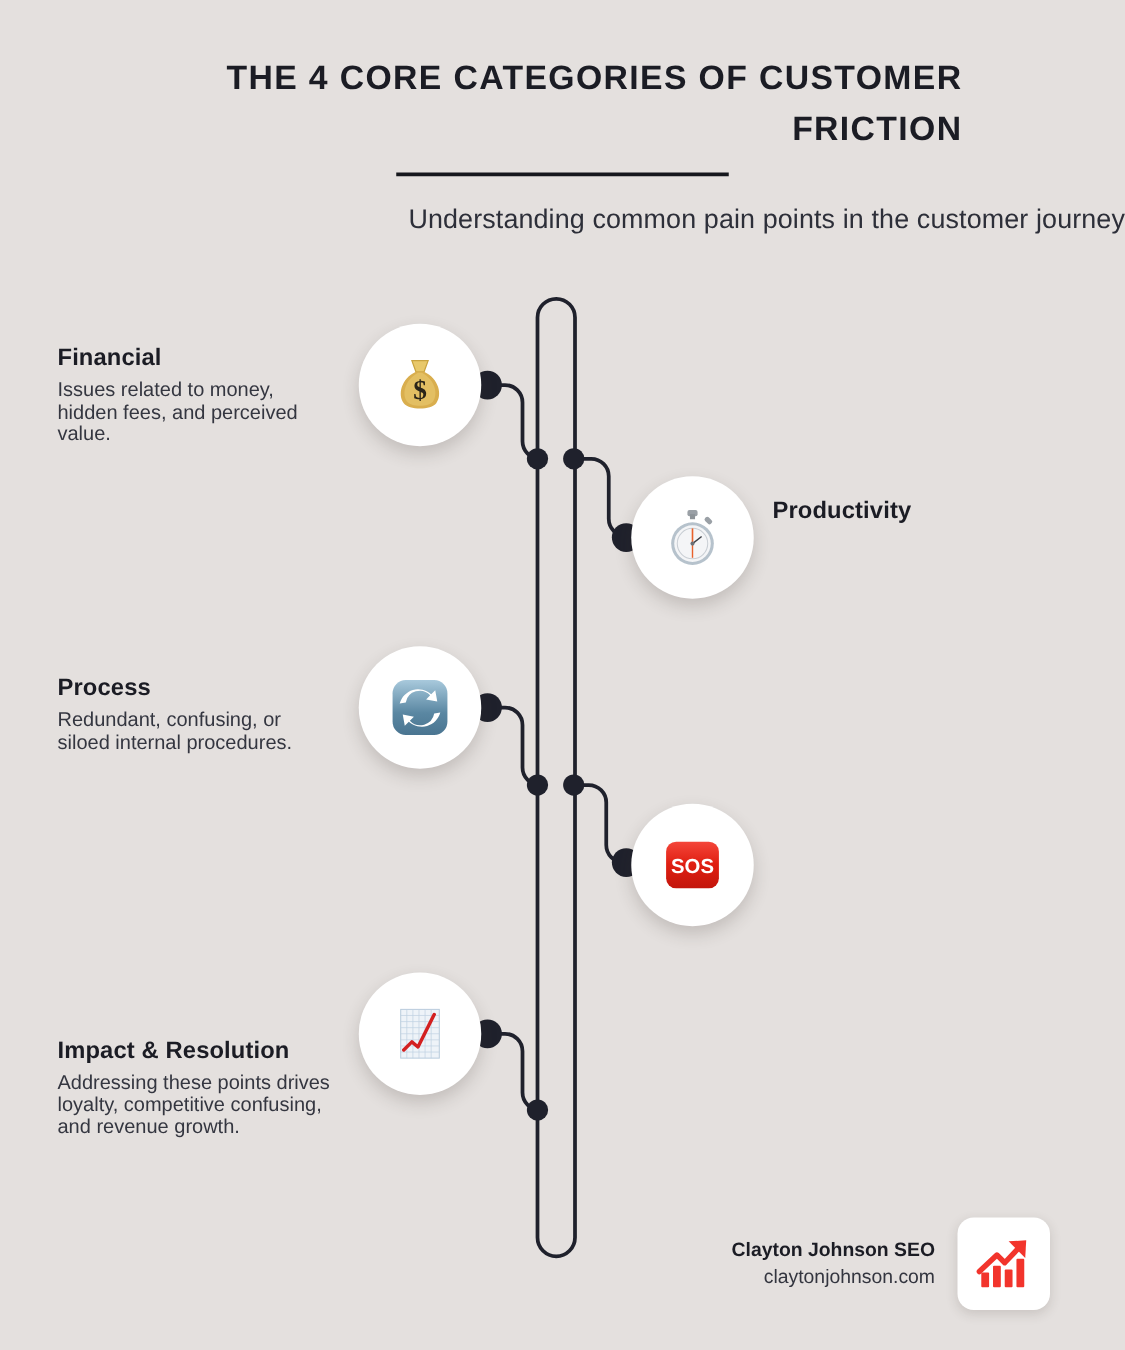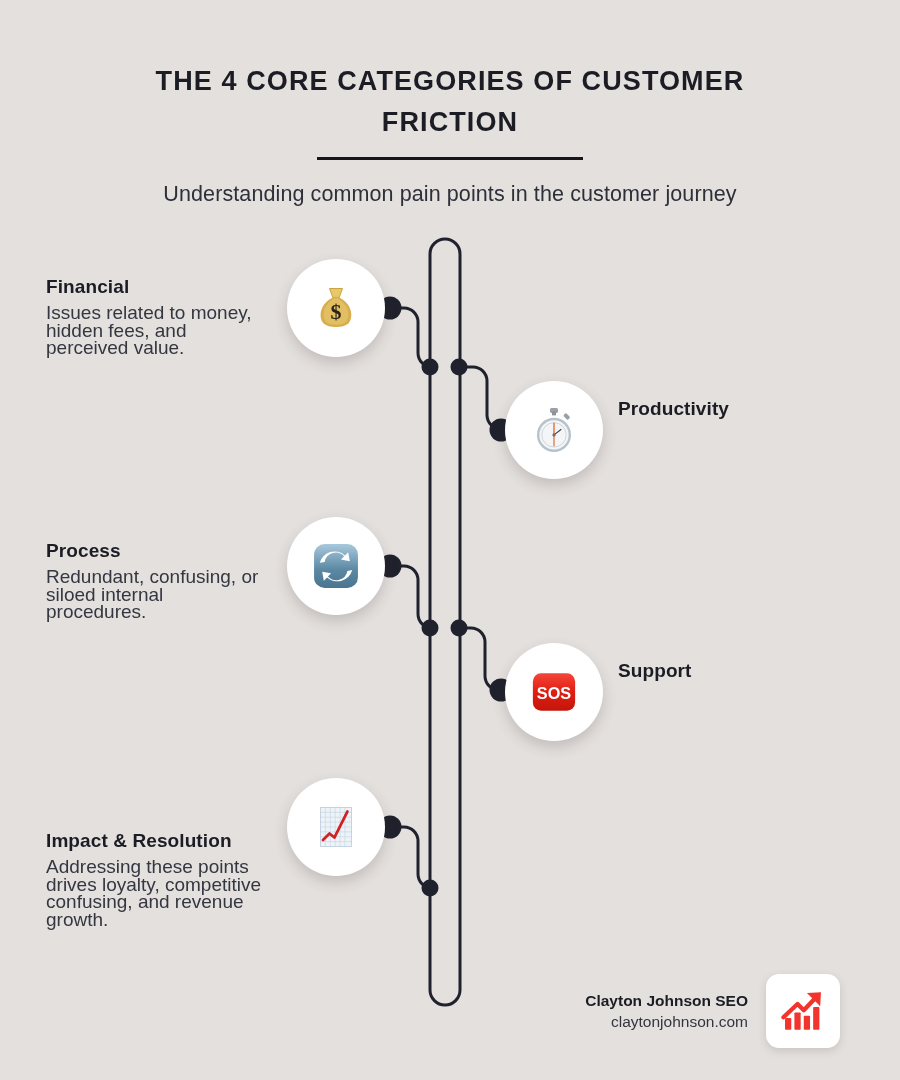--- a/index.html
+++ b/index.html
@@ -20,22 +20,21 @@
     width: 900px;
     height: 1080px;
   }
 
   
   .header {
     position: absolute;
     top: 42px;
     left: 0;
     width: 900px;
-    text-align: center;
-    margin-top: 19px;
+    text-align: right;
   }
   .title {
     font-size: 27px;
     font-weight: bold;
     letter-spacing: 1.1px;
     line-height: 41px;
     text-transform: uppercase;
     color: #1b1c24;
     margin: 0 auto;
     width: 640px;
@@ -97,21 +96,21 @@
     font-size: 19px;
     font-weight: bold;
     color: #1b1c24;
     letter-spacing: 0.1px;
     line-height: 22px;
     margin: 0 0 6px 0;
     white-space: nowrap;
   }
   .textblock.left .cat-title  { padding-right: 0; }
   .cat-desc {
-    font-size: 19px;
+    font-size: 16px;
     font-weight: 400;
     color: #343640;
     line-height: 17.5px;
     margin: 0;
   }
 
   
   .footer {
     position: absolute;
     left: 500px;
@@ -262,21 +261,20 @@
             <stop offset="0%" stop-color="#f4463a"></stop>
             <stop offset="48%" stop-color="#e01f12"></stop>
             <stop offset="100%" stop-color="#c3150b"></stop>
           </linearGradient>
         </defs>
         <rect x="6" y="9" width="52" height="46" rx="10" fill="url(#sosgrad)"></rect>
         <text x="32" y="40" font-family="'Liberation Sans', sans-serif" font-size="20" font-weight="bold" fill="#ffffff" text-anchor="middle">SOS</text>
       </svg>
     </div>
     <div class="textblock right" style="left:618px; top:660px;">
-      <div class="cat-title">Support</div>
     </div>
   </div>
 
   <div class="row">
     <div class="bubble" style="left:287px; top:778px;">
       <svg class="glyph" viewBox="0 0 64 64">
         <rect x="13" y="8" width="38" height="48" fill="#eef3f8" stroke="#b9cbdc" stroke-width="1"></rect>
         <g stroke="#bfd2e2" stroke-width="0.7">
           <line x1="19" y1="8" x2="19" y2="56"></line>
             <line x1="25" y1="8" x2="25" y2="56"></line>

